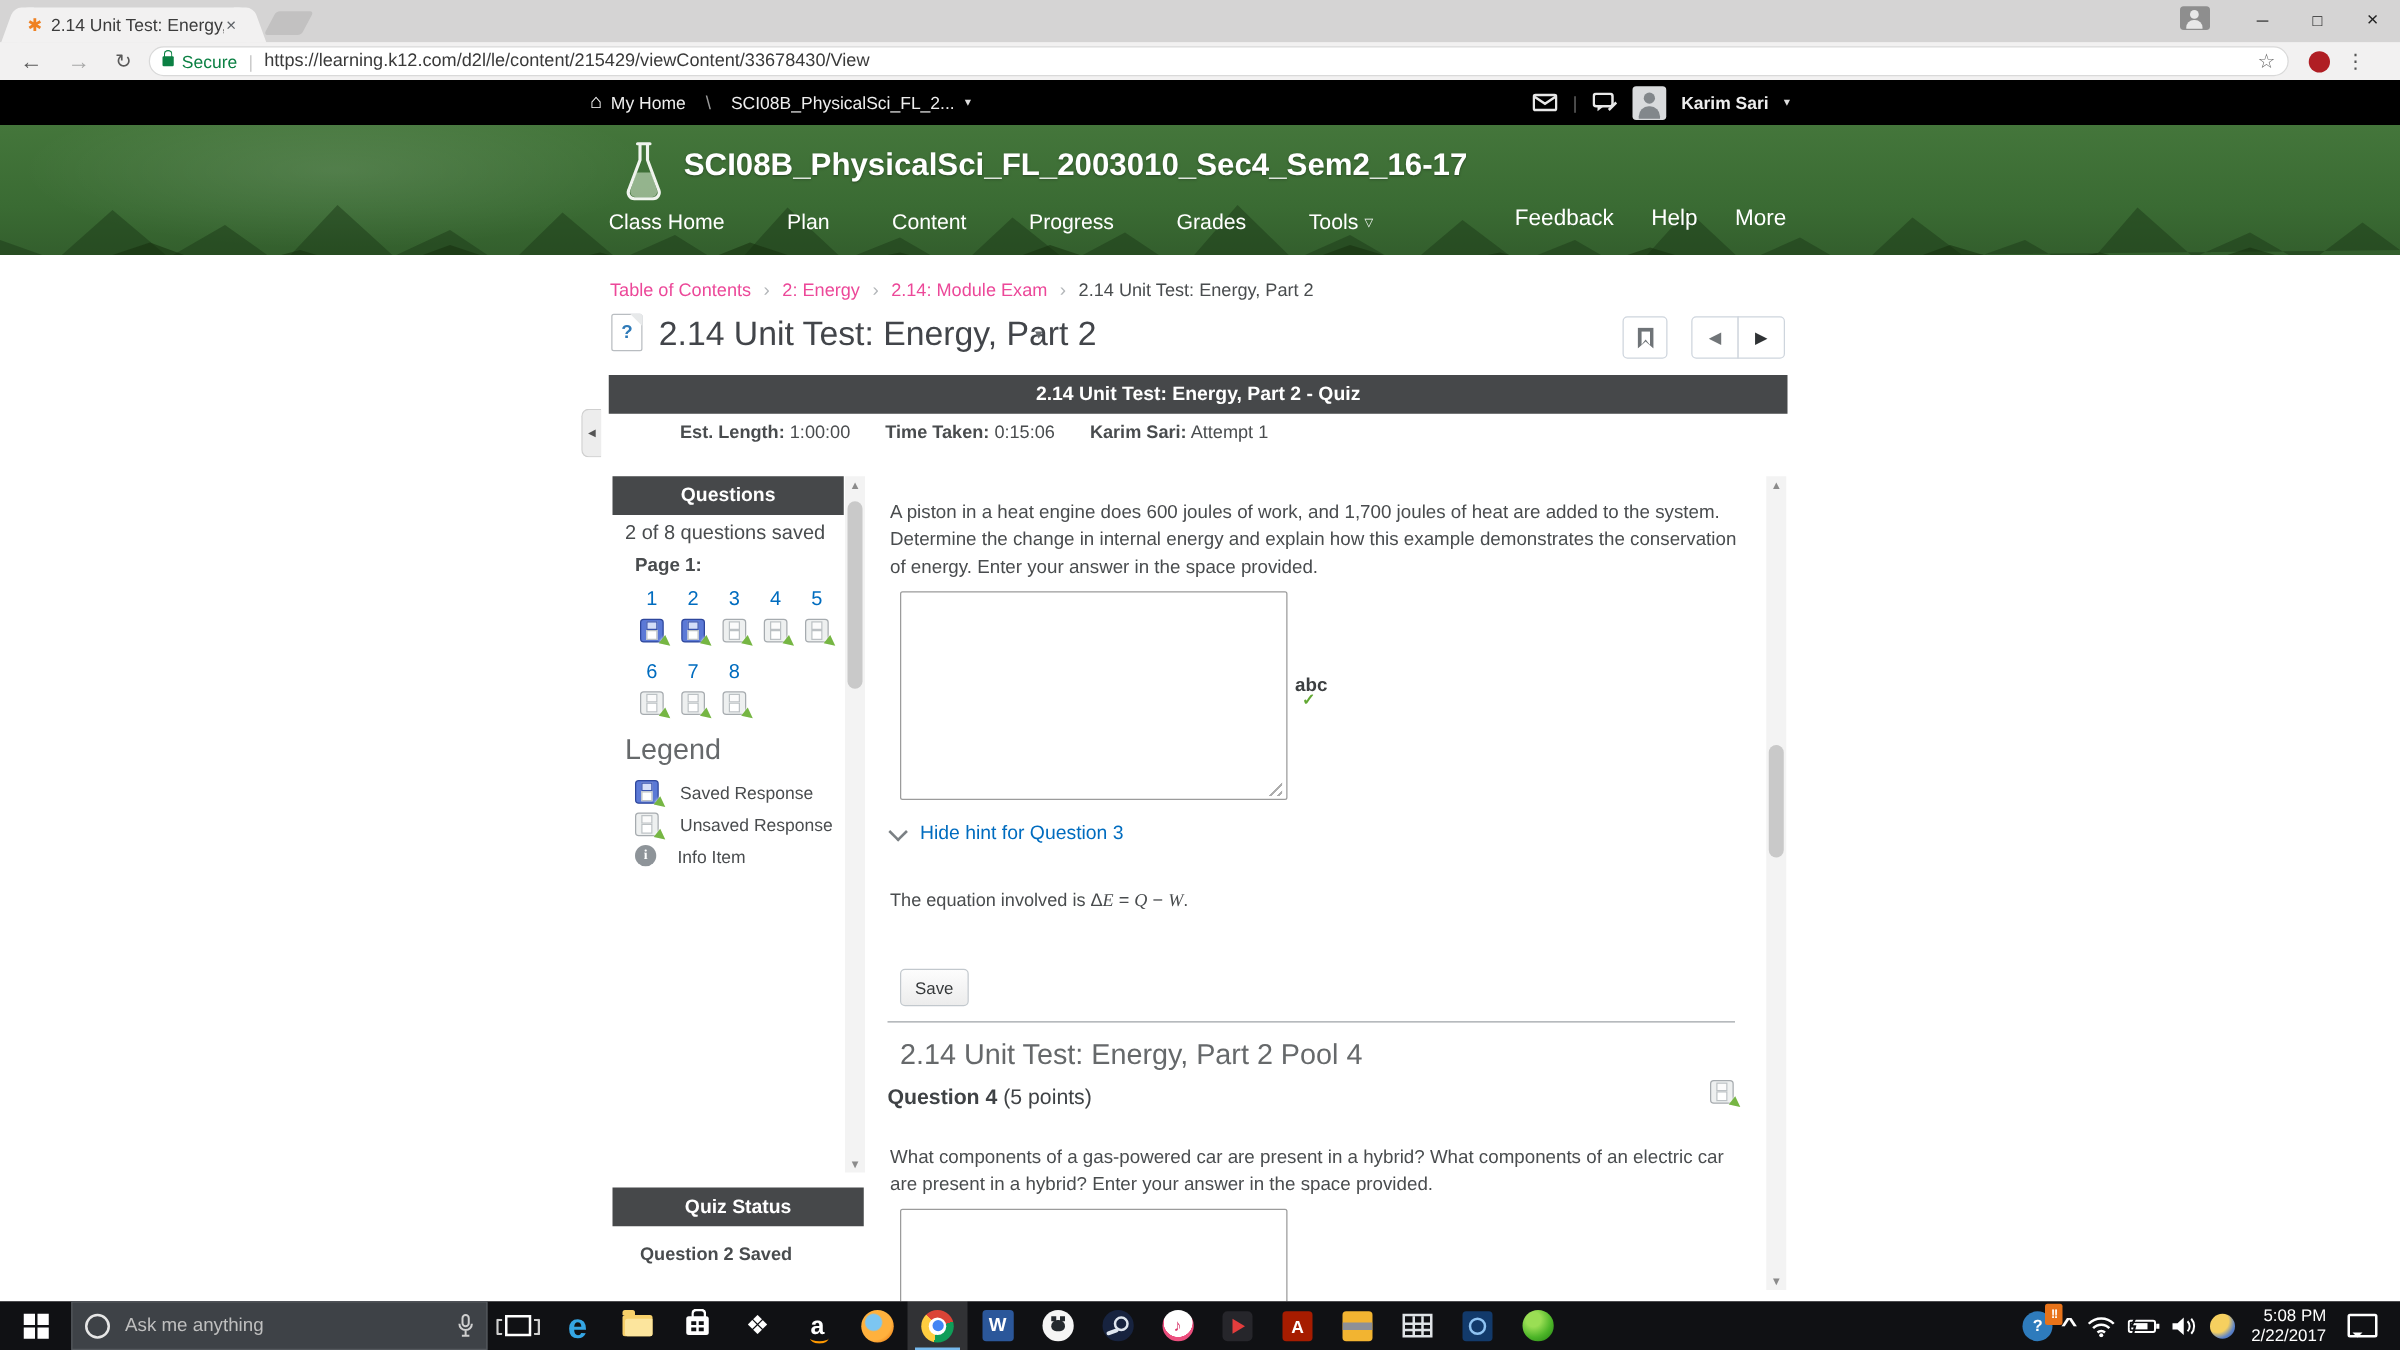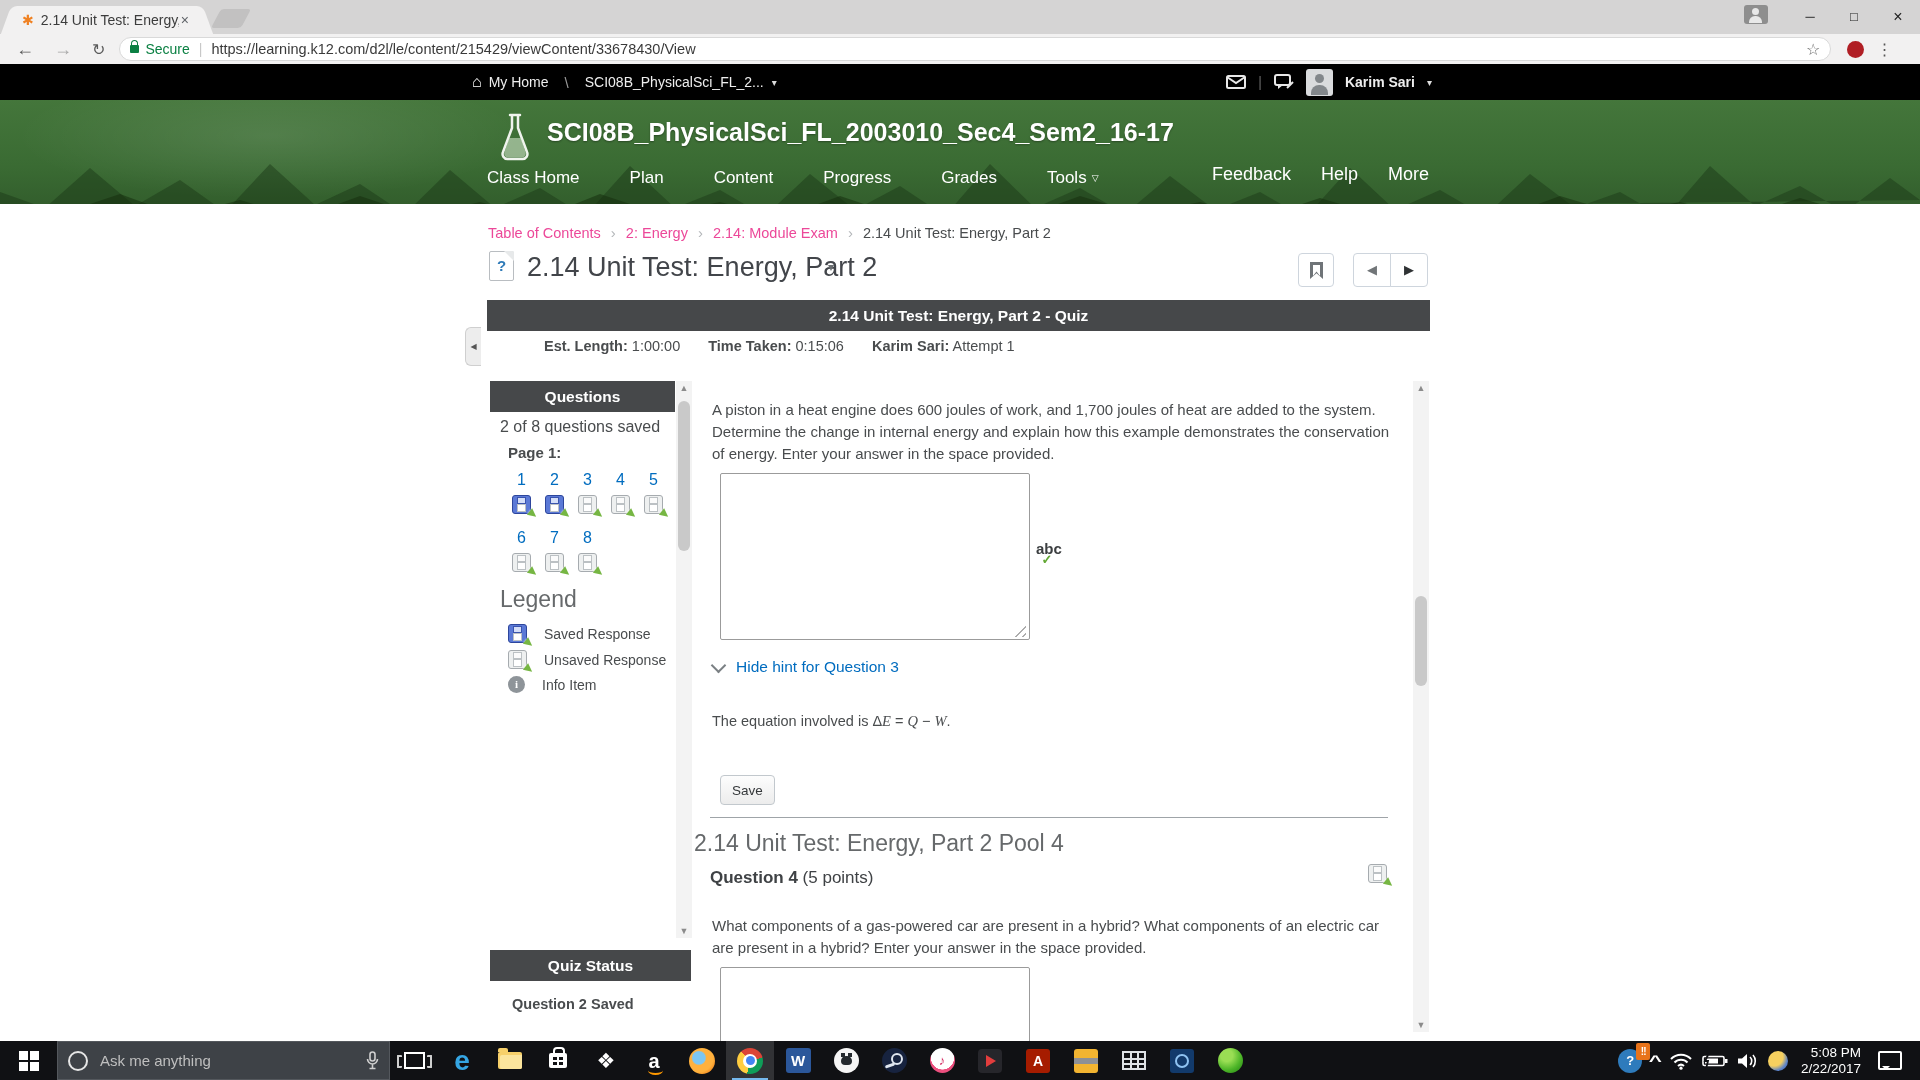--- a/index.html
+++ b/index.html
@@ -136,21 +136,21 @@
   .abc-ic .c{color:#62a833;font-size:13px;font-weight:bold;display:block;line-height:11px;}
   .hint{position:absolute;left:713px;top:454px;display:flex;align-items:center;gap:12px;}
   .chev{width:9px;height:9px;border-right:2px solid #7b8084;border-bottom:2px solid #7b8084;
         transform:rotate(45deg);margin-top:-4px;}
   .hint a{color:#006cbf;font-size:15.5px;text-decoration:none;}
   .equation{position:absolute;left:712px;top:509px;font-size:14.5px;}
   .equation i{font-family:"Liberation Serif",serif;font-style:italic;}
   #save-btn{position:absolute;left:720px;top:571px;height:30px;padding:0 11px;font-size:13.5px;color:#35383a;
             background:linear-gradient(180deg,#fdfdfd,#ececec);border:1px solid #c2c8cd;border-radius:4px;}
   .divider{position:absolute;left:710px;top:613px;width:678px;height:0;border-top:1px solid #9fa4a8;}
-  .pool{position:absolute;left:694px;top:626px;font-size:23px;color:#66696b;text-align:right;}
+  .pool{position:absolute;left:720px;top:626px;font-size:23px;color:#66696b;text-align:right;}
   .q4row{position:absolute;left:710px;top:664px;font-size:17px;color:#3f4245;}
   .q4row b{font-weight:bold;}
   .q4-floppy{position:absolute;left:1368px;top:660px;}
   
   #taskbar{position:absolute;left:0;top:1041px;width:1920px;height:39px;background:#101114;display:flex;align-items:center;}
   .startbtn{width:57px;height:39px;display:flex;align-items:center;justify-content:center;}
   .winlogo{display:grid;grid-template-columns:9px 9px;grid-template-rows:9px 9px;gap:2px;}
   .winlogo span{background:#fff;}
   .tsearch{width:333px;height:39px;background:#3e4247;border:1px solid #54585d;box-sizing:border-box;
            display:flex;align-items:center;padding:0 10px;gap:10px;justify-content:flex-end;}

